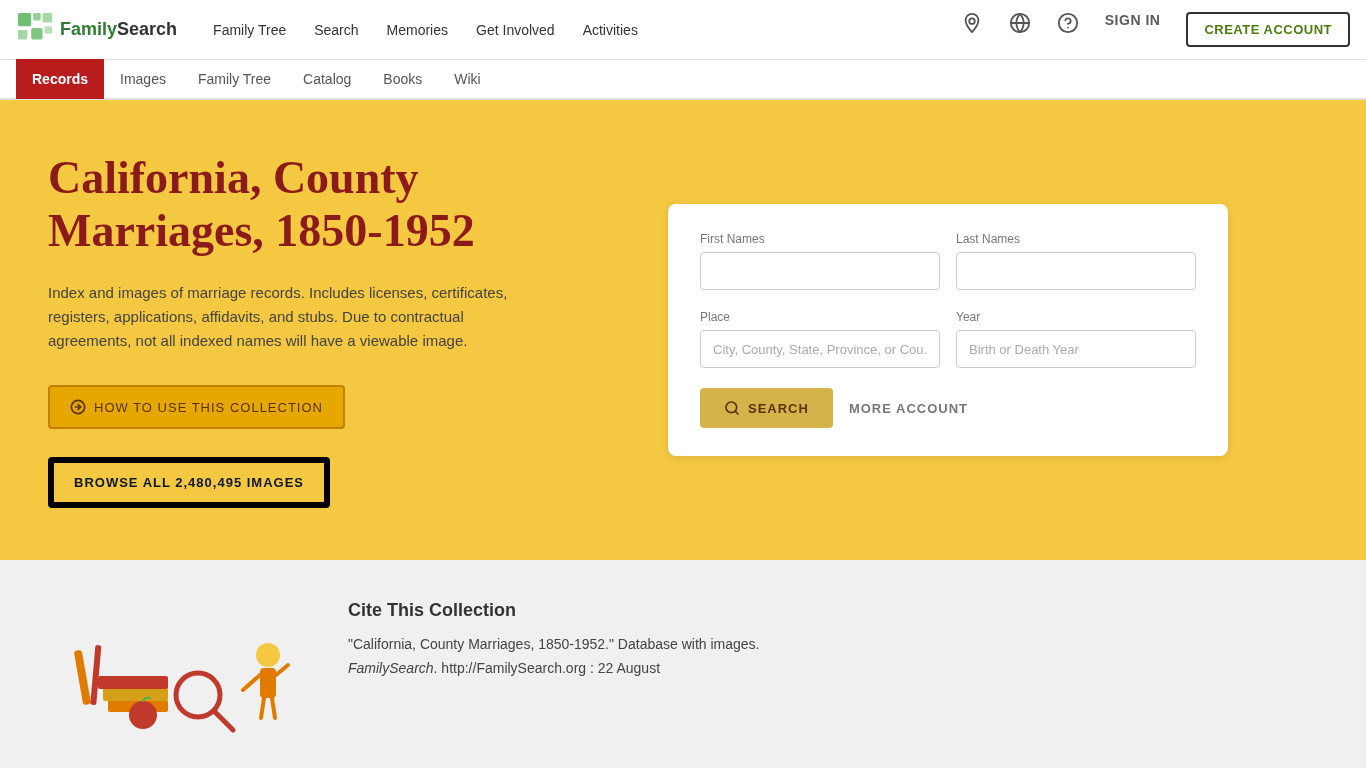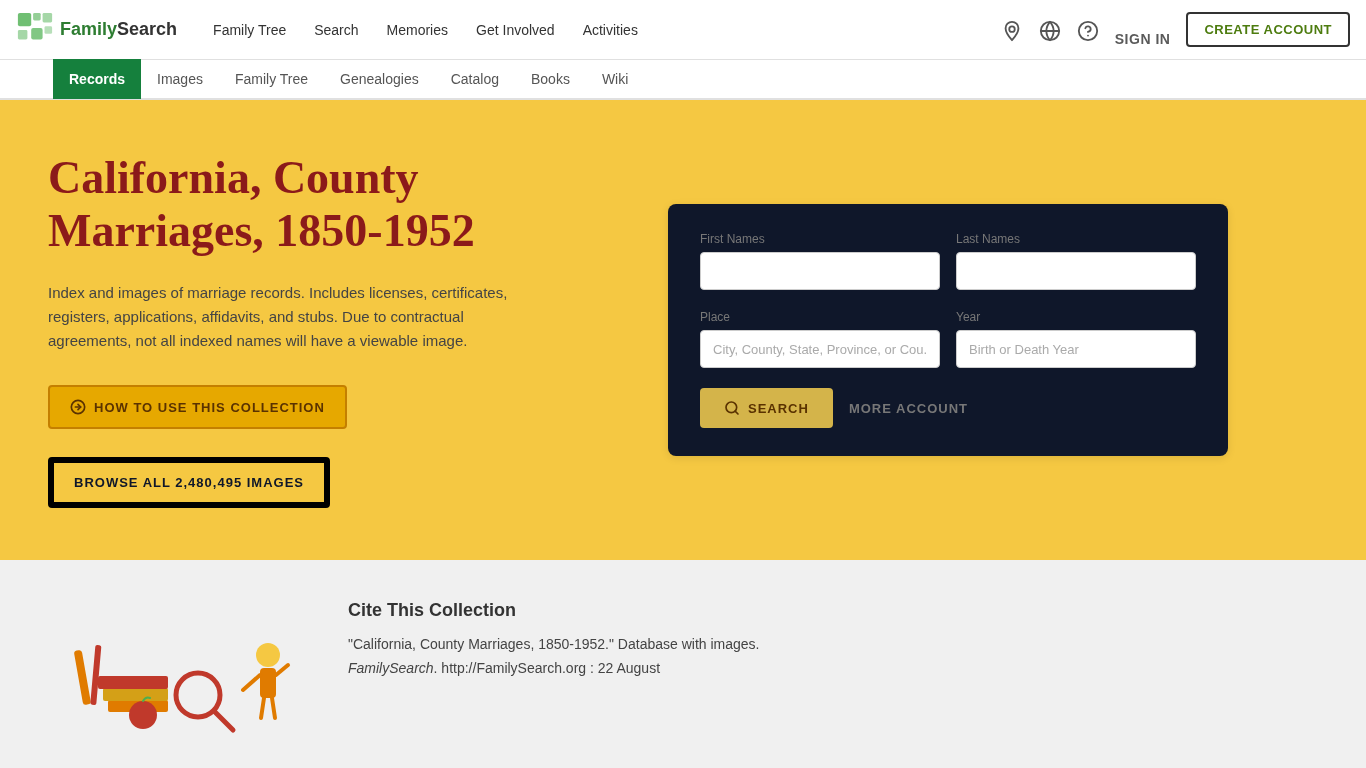--- a/index.html
+++ b/index.html
@@ -39,22 +39,22 @@
     .main-nav a {
       text-decoration: none;
       color: #333;
       padding: 8px 12px;
       font-size: 14px;
       font-weight: 500;
       border-radius: 4px;
     }
     .nav-right {
       display: flex;
-      align-items: flex-end;
-      gap: 16px;
+      align-items: flex-start;
+      gap: 26px;
     }
     .nav-icon {
       color: #555;
       cursor: pointer;
       font-size: 18px;
     }
     .sign-in-btn {
       font-size: 14px;
       font-weight: 600;
       color: #5a5a5a;
@@ -91,23 +91,22 @@
       color: #555;
       padding: 8px 16px;
       font-size: 14px;
       font-weight: 500;
       height: 40px;
       display: flex;
       align-items: center;
     }
     .sub-nav a.active {
       color: #fff;
-      background: #15803d;
-      font-weight: 600;
-      margin-left: 37px;
+      background: #b91c1c;
+      font-weight: 600;
     }
 
     
     .hero {
       background: #f5c842;
       padding: 40px 48px;
       display: flex;
       gap: 40px;
       align-items: center;
       min-height: 460px;
@@ -133,21 +132,21 @@
     }
     .hero-btn-primary {
       display: inline-flex;
       align-items: center;
       gap: 8px;
       background: #e6a800;
       color: #5a3200;
       border: 2px solid #c47f00;
       padding: 12px 20px;
       font-size: 13px;
-      font-weight: 700;
+      font-weight: 400;
       letter-spacing: 1px;
       border-radius: 4px;
       cursor: pointer;
       text-decoration: none;
       margin-bottom: 16px;
     }
     .hero-btn-secondary {
       display: inline-flex;
       align-items: center;
       gap: 8px;
@@ -164,21 +163,21 @@
     }
     .btn-row {
       display: flex;
       flex-direction: column;
       gap: 12px;
       align-items: flex-start;
     }
 
     
     .search-card {
-      background: #0f172a;
+      background: #ffffff;
       border-radius: 8px;
       padding: 28px 32px;
       width: 560px;
       flex-shrink: 0;
       box-shadow: 0 2px 8px rgba(0,0,0,0.1);
     }
     .form-row {
       display: flex;
       gap: 16px;
       margin-bottom: 20px;
@@ -317,21 +316,20 @@
     </span>
     <button class="sign-in-btn">SIGN IN</button>
     <button class="create-account-btn">CREATE ACCOUNT</button>
   </div>
 </nav>
 
 <nav class="sub-nav">
   <a href="#" class="active">Records</a>
   <a href="#">Images</a>
   <a href="#">Family Tree</a>
-  <a href="#">Genealogies</a>
   <a href="#">Catalog</a>
   <a href="#">Books</a>
   <a href="#">Wiki</a>
 </nav>
 
 <section class="hero">
   <div class="hero-left">
     <h1 class="hero-title">California, County Marriages, 1850-1952</h1>
     <p class="hero-description">Index and images of marriage records. Includes licenses, certificates, registers, applications, affidavits, and stubs. Due to contractual agreements, not all indexed names will have a viewable image.</p>
     <div class="btn-row">

